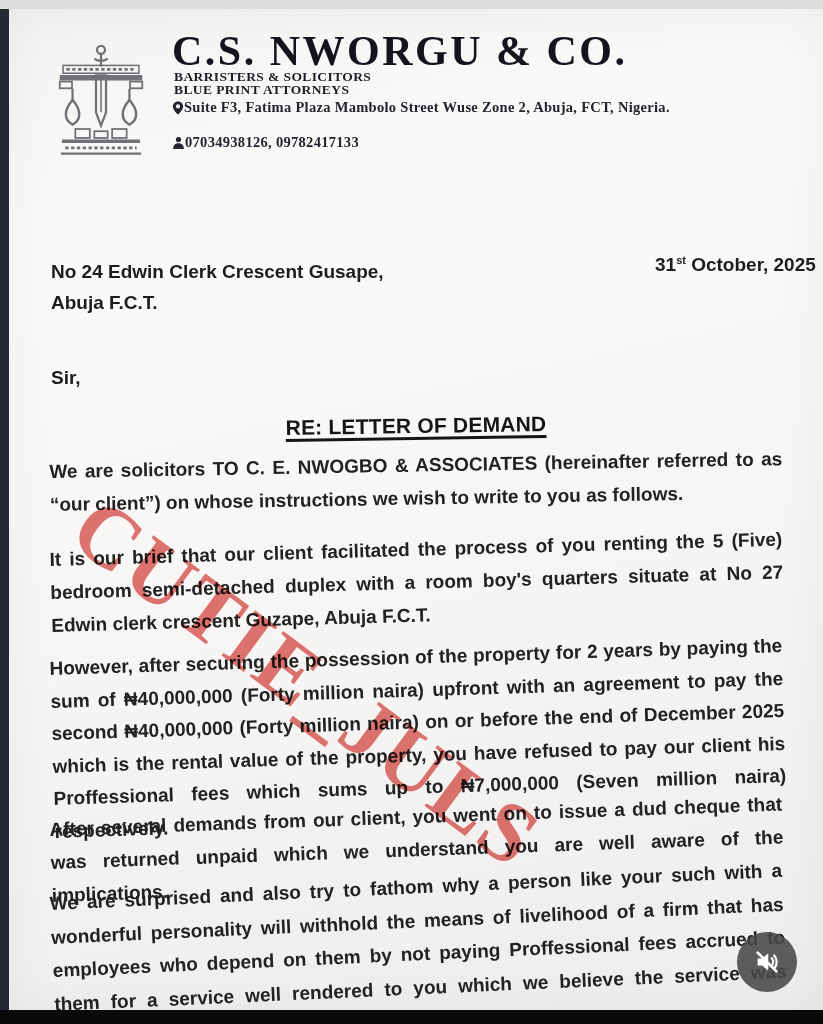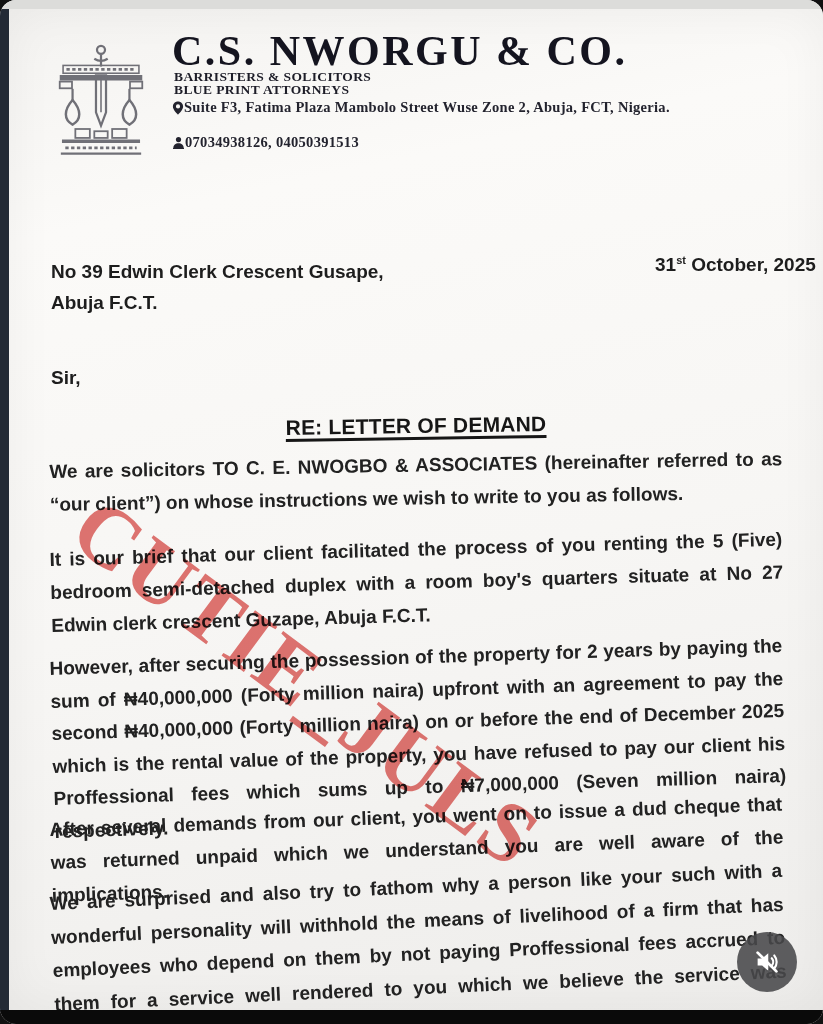--- a/index.html
+++ b/index.html
@@ -1,18 +1,18 @@
 <!DOCTYPE html>
 <html><head>
 <meta charset="utf-8">
 <style>
   html,body { margin:0; padding:0; background:#111; }
   .stage {
     position:relative; width:823px; height:1024px; overflow:hidden;
-    background:#e9e8e6; font-family:"Liberation Sans","DejaVu Sans",sans-serif;border-radius:16px;
+    background:#e9e8e6; font-family:"Liberation Sans","DejaVu Sans",sans-serif;
   }
   
   .top-band { position:absolute; left:0; top:0; width:823px; height:9px; background:#dcdcda; z-index:6; }
   .left-strip { position:absolute; left:0; top:9px; width:9px; height:1003px; background:#232a35; z-index:6; }
   .bottom-bar { position:absolute; left:0; top:1010px; width:823px; height:14px; background:#0a0a0a; z-index:6; }
 
   .paper {
     position:absolute; left:9px; top:9px; width:814px; height:1001px;
     background:linear-gradient(168deg,#f4f3f1 0%,#fbfaf8 20%,#f7f6f4 55%,#eeedeb 100%);
     box-shadow:inset 0 0 50px rgba(0,0,0,0.05);
@@ -130,27 +130,27 @@
       <span>Suite F3, Fatima Plaza Mambolo Street Wuse Zone 2, Abuja, FCT, Nigeria.</span>
     </div>
 
 
     <div class="contact-row c3">
       <svg width="13" height="13" viewBox="0 0 13 13">
         <circle cx="6.5" cy="3.6" r="2.6" fill="#23232e"></circle>
         <path d="M1.3 12.4 C1.3 8.8 3.6 7.3 6.5 7.3 S11.7 8.8 11.7 12.4 Z" fill="#23232e"></path>
         <path d="M1 12.7 H12" stroke="#23232e" stroke-width="1.2"></path>
       </svg>
-      <span>07034938126, 04050391513</span>
+      <span>07034938126, 09782417133</span>
     </div>
 
     <div class="date-line"><span>31</span><sup>st</sup><span> October, 2025</span></div>
 
     <div class="recipient">
-      <div>No 39 Edwin Clerk Crescent Gusape,</div>
+      <div>No 24 Edwin Clerk Crescent Gusape,</div>
       <div>Abuja F.C.T.</div>
     </div>
 
     <div class="salutation">Sir,</div>
     <div class="subject"><span>RE: LETTER OF DEMAND</span></div>
 
     <p class="para p1">We are solicitors TO C. E. NWOGBO &amp; ASSOCIATES (hereinafter referred to as “our client”) on whose instructions we wish to write to you as follows.</p>
     <p class="para p2">It is our brief that our client facilitated the process of you renting the 5 (Five) bedroom semi-detached duplex with a room boy's quarters situate at No 27 Edwin clerk crescent Guzape, Abuja F.C.T.</p>
     <p class="para p3">However, after securing the possession of the property for 2 years by paying the sum of ₦40,000,000 (Forty million naira) upfront with an agreement to pay the second ₦40,000,000 (Forty million naira) on or before the end of December 2025 which is the rental value of the property, you have refused to pay our client his Proffessional fees which sums up to ₦7,000,000 (Seven million naira) respectively.</p>
     <p class="para p4">After several demands from our client, you went on to issue a dud cheque that was returned unpaid which we understand you are well aware of the implications.</p>

